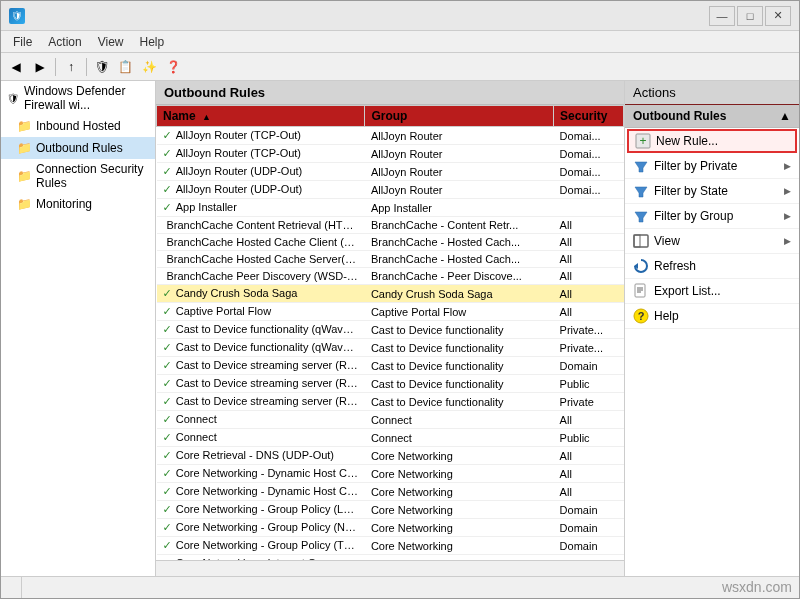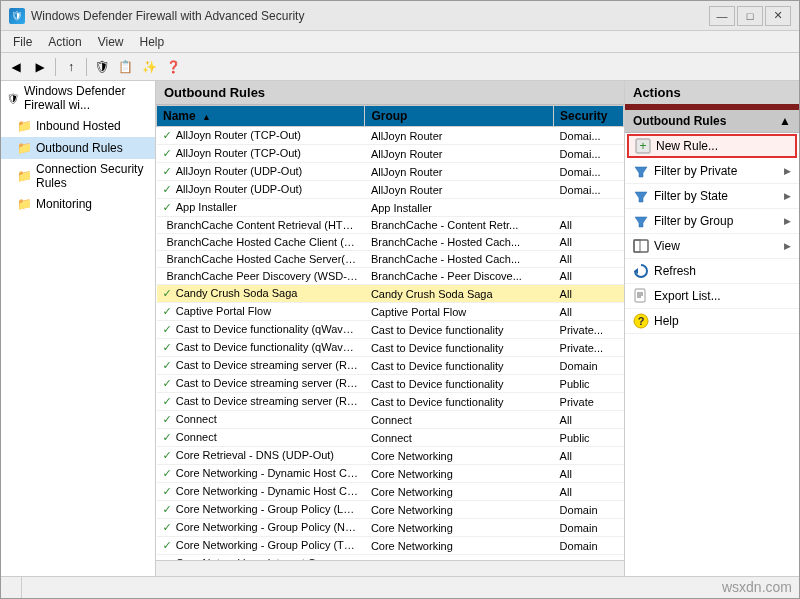--- a/index.html
+++ b/index.html
@@ -189,21 +189,21 @@
       overflow-x: auto;
     }
 
     table {
       width: 100%;
       border-collapse: collapse;
       font-size: 11px;
     }
 
     thead th {
-      background: #0369a1;
+      background: #b91c1c;
       border: 1px solid #ccc;
       padding: 3px 6px;
       text-align: left;
       position: sticky;
       top: 0;
       font-weight: bold;
       font-size: 12px;
       cursor: pointer;
       white-space: nowrap;
     }
@@ -246,23 +246,23 @@
       background: white;
       border-left: 1px solid #ccc;
       display: flex;
       flex-direction: column;
       overflow: hidden;
     }
 
     .actions-header {
       background: #d4d4d4;
       padding: 4px 8px;
-      font-weight: bold;
+      font-weight: normal;
       font-size: 13px;
-      border-bottom: 6px solid #7f1d1d;
+      border-bottom: 1px solid #7f1d1d;
     }
 
     .actions-section-header {
       background: #c8c8c8;
       padding: 4px 8px;
       font-weight: bold;
       font-size: 12px;
       border-bottom: 1px solid #bbb;
       display: flex;
       justify-content: space-between;
@@ -337,21 +337,20 @@
     }
   </style>
 </head>
 <body>
 
 <div class="window">
 
   <div class="title-bar">
     <div class="title-bar-left">
       <div class="title-icon">🛡</div>
-      <span class="title-text">Windows Defender Firewall with Advanced Security</span>
     </div>
     <div class="title-buttons">
       <button class="title-btn">—</button>
       <button class="title-btn">□</button>
       <button class="title-btn close">✕</button>
     </div>
   </div>
 
   <div class="menu-bar">
     <span class="menu-item">File</span>

